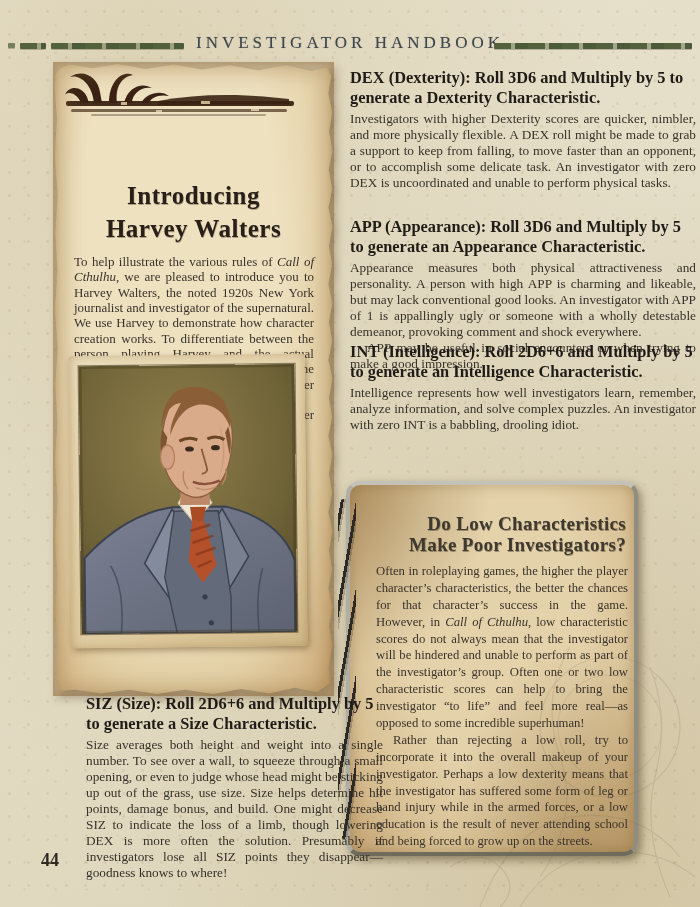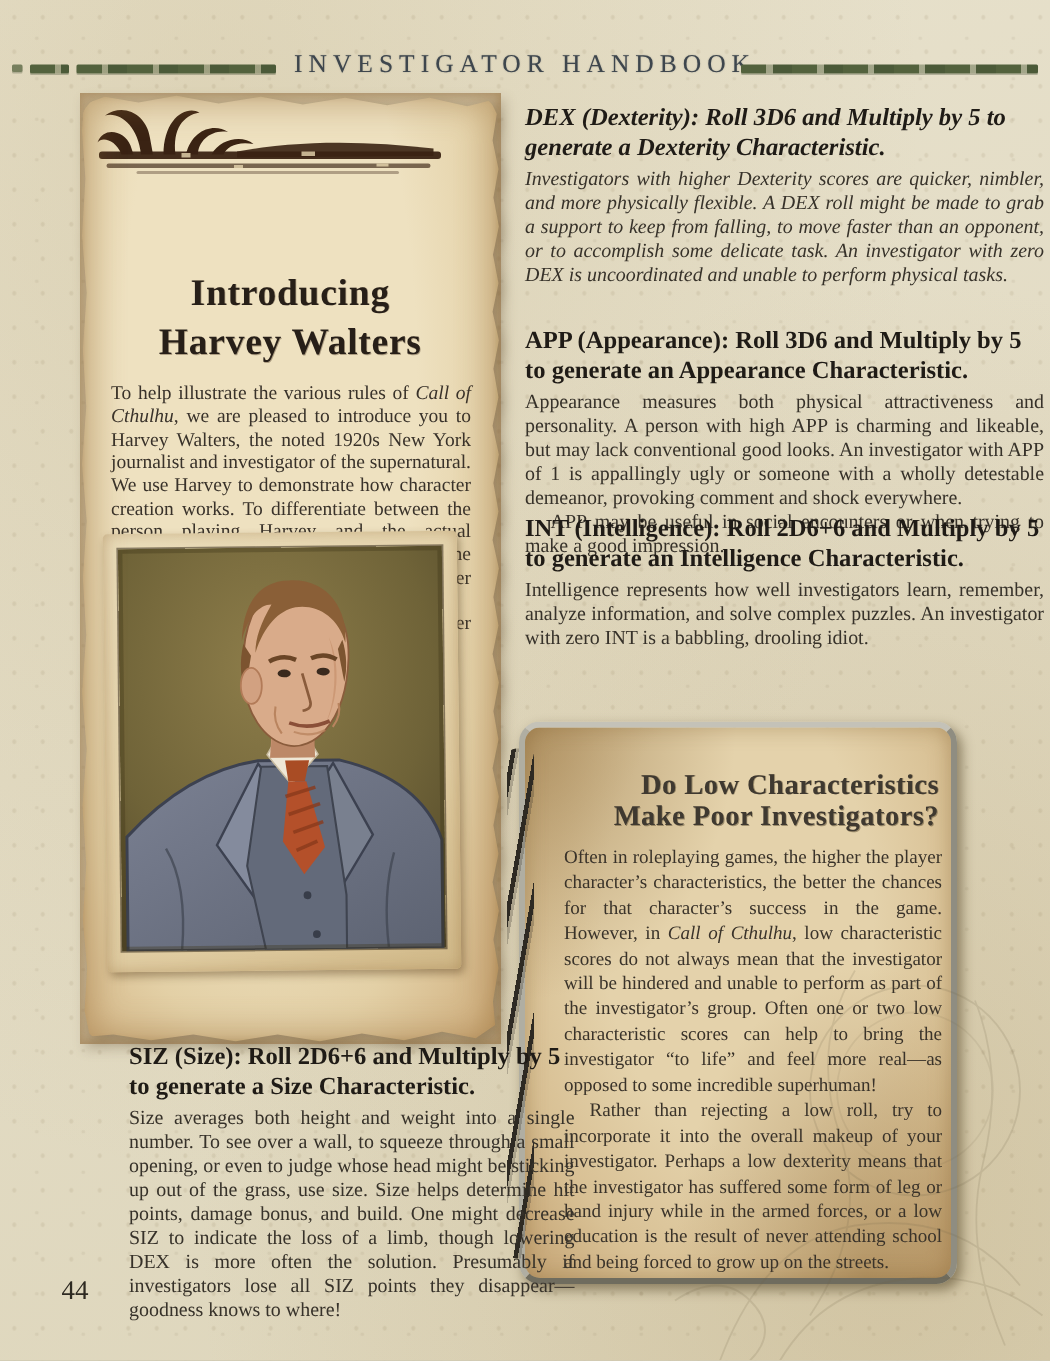--- a/index.html
+++ b/index.html
@@ -72,21 +72,21 @@
   
   .col-right { position:absolute; left:350px; width:346px; }
   .sec-heading { font-weight:bold; font-size:16.4px; line-height:1.22; color:#1f1b16; }
   .sec-body { margin-top:3px; font-size:13.3px; line-height:1.2; color:#37322a; text-align:justify; }
   .sec-body p.indent { text-indent:17px; }
   #sec-dex { top:68px; }
   #sec-app { top:206px;margin-top:11px; }
   #sec-int { top:342px; }
   #sec-siz { position:absolute; left:45px; top:694px; width:297px;margin-left:41px; }
 
-  .page-number { position:absolute; left:41px; top:850px; font-size:18px; color:#2e2a22; }
+  .page-number { position:absolute; left:41px; top:850px; font-size:18px; color:#2e2a22;font-weight:bold; }
 
   
   .notebook { position:absolute; left:346px; top:481px; width:292px; height:375px;
     border-radius:14px;
     border:4px solid;
     border-color:#c4c2b8 #8f8d81 #6f6c5e #b0aea2;
     background:
       radial-gradient(ellipse at 80% 100%, rgba(150,115,65,.5), transparent 40%),
       radial-gradient(ellipse at 0% 0%, rgba(140,105,55,.55), transparent 35%),
       radial-gradient(ellipse at 50% 35%, #e4d2ab 45%, #d8c094 75%, #c3a272 100%);
@@ -222,21 +222,21 @@
           <path d="M30,200 Q44,224 40,268" stroke="#3f4450" stroke-width="1.6" fill="none" opacity=".7"></path>
           <path d="M182,204 Q174,232 178,268" stroke="#3f4450" stroke-width="1.6" fill="none" opacity=".7"></path>
 
           <rect width="216" height="268" fill="none" stroke="#3d3418" stroke-width="6" opacity=".35"></rect>
         </svg>
       </div>
     </div>
     <div class="parchment-edge"></div>
   </div>
 
-  <div class="col-right" id="sec-dex" style="position:absolute;font-style:italic;">
+  <div class="col-right" id="sec-dex" style="position:absolute;">
     <div class="sec-heading">DEX (Dexterity): Roll 3D6 and Multiply by 5 to generate a Dexterity Characteristic.</div>
     <div class="sec-body">
       <p>Investigators with higher Dexterity scores are quicker, nimbler, and more physically flexible. A DEX roll might be made to grab a support to keep from falling, to move faster than an opponent, or to accomplish some delicate task. An investigator with zero DEX is uncoordinated and unable to perform physical tasks.</p>
     </div>
   </div>
 
   <div class="col-right" id="sec-app" style="position:absolute;">
     <div class="sec-heading">APP (Appearance): Roll 3D6 and Multiply by 5 to generate an Appearance Characteristic.</div>
     <div class="sec-body">
       <p>Appearance measures both physical attractiveness and personality. A person with high APP is charming and likeable, but may lack conventional good looks. An investigator with APP of 1 is appallingly ugly or someone with a wholly detestable demeanor, provoking comment and shock everywhere.</p>

